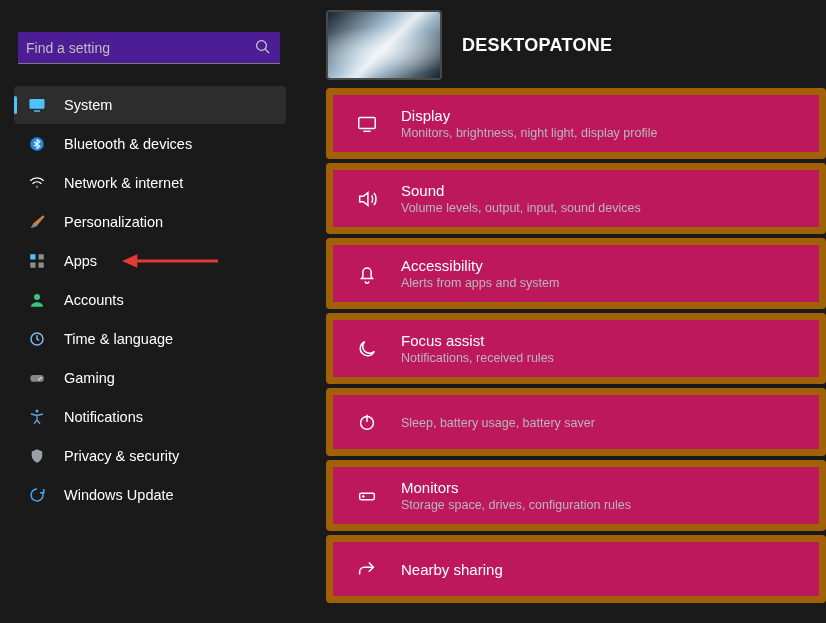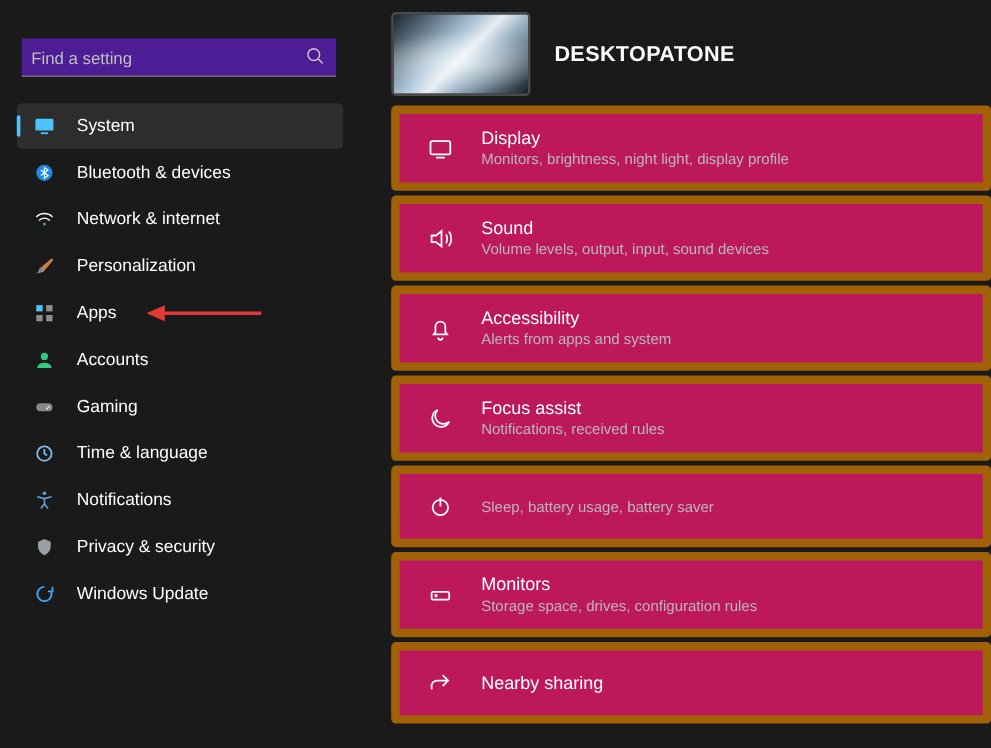--- a/index.html
+++ b/index.html
@@ -212,35 +212,35 @@
           <svg viewBox="0 0 24 24" width="18" height="18">
             <circle cx="12" cy="8" r="4" fill="#37c77e"></circle>
             <path d="M4 21c0-4 4-6 8-6s8 2 8 6" fill="#37c77e"></path>
           </svg>
         </span>
         <span class="nav-label">Accounts</span>
       </li>
       <li class="nav-item">
         <span class="nav-icon">
           <svg viewBox="0 0 24 24" width="18" height="18">
+            <circle cx="12" cy="12" r="8" fill="none" stroke="#7fb9e6" stroke-width="2"></circle>
+            <path d="M12 7v5l3 2" stroke="#7fb9e6" stroke-width="2" fill="none"></path>
+          </svg>
+        </span>
+        <span class="nav-label">Time &amp; language</span>
+      </li>
+      <li class="nav-item">
+        <span class="nav-icon">
+          <svg viewBox="0 0 24 24" width="18" height="18">
             <rect x="3" y="8" width="18" height="9" rx="4.5" fill="#888"></rect>
             <circle cx="17" cy="12" r="1.2" fill="#ddd"></circle>
             <circle cx="15" cy="14" r="1.2" fill="#ddd"></circle>
           </svg>
         </span>
         <span class="nav-label">Gaming</span>
-      </li>
-      <li class="nav-item">
-        <span class="nav-icon">
-          <svg viewBox="0 0 24 24" width="18" height="18">
-            <circle cx="12" cy="12" r="8" fill="none" stroke="#7fb9e6" stroke-width="2"></circle>
-            <path d="M12 7v5l3 2" stroke="#7fb9e6" stroke-width="2" fill="none"></path>
-          </svg>
-        </span>
-        <span class="nav-label">Time &amp; language</span>
       </li>
       <li class="nav-item">
         <span class="nav-icon">
           <svg viewBox="0 0 24 24" width="18" height="18">
             <circle cx="12" cy="4" r="2" fill="#6aa0d8"></circle>
             <path d="M4 8l8 2 8-2M12 10v6m0 0l-4 5m4-5l4 5" stroke="#6aa0d8" stroke-width="1.8" fill="none"></path>
           </svg>
         </span>
         <span class="nav-label">Notifications</span>
       </li>

